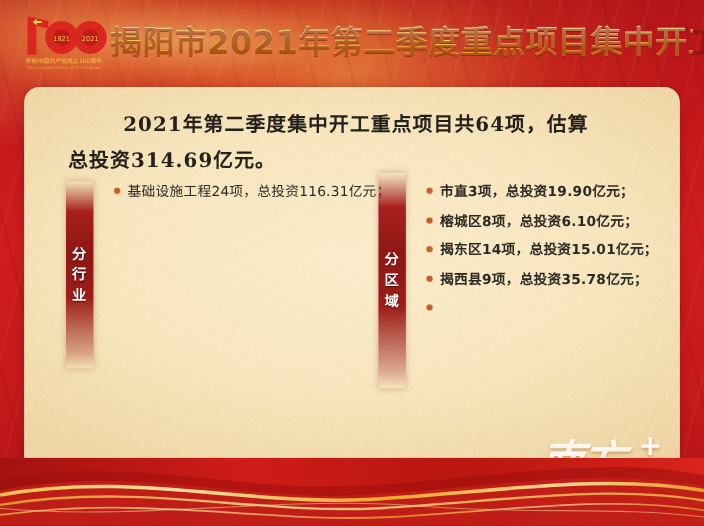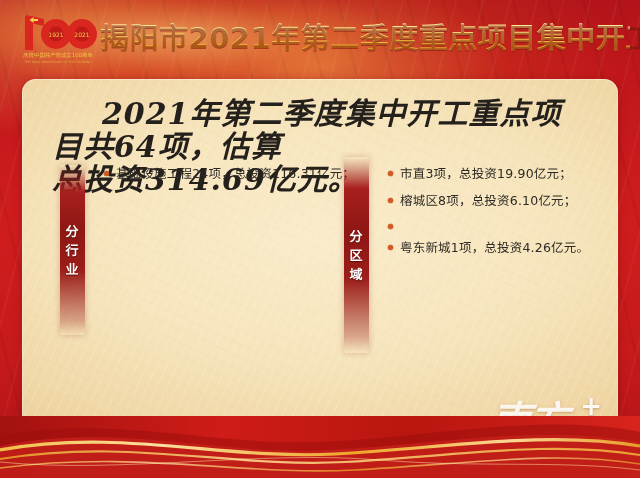--- a/index.html
+++ b/index.html
@@ -61,24 +61,24 @@
   .card-tex{
     position:absolute;inset:0;pointer-events:none;
     background:
       repeating-linear-gradient(115deg, rgba(255,255,255,.30) 0px, rgba(255,255,255,.30) 1px, rgba(0,0,0,0) 1px, rgba(0,0,0,0) 9px),
       repeating-linear-gradient(25deg, rgba(190,140,70,.07) 0px, rgba(190,140,70,.07) 1px, rgba(0,0,0,0) 1px, rgba(0,0,0,0) 12px);
     opacity:.55;
   }
 
   
   .headline{
-    position:absolute;left:30px;top:18px;width:540px;
+    position:absolute;left:40px;top:18px;width:540px;
     font-family:"DejaVu Serif","Liberation Serif",serif;
-    font-weight:bold;font-style:italic;
-    font-size:30px;line-height:33px;letter-spacing:1px;
+    font-weight:bold;
+    font-size:18px;line-height:33px;letter-spacing:1px;
     color:#24201c;
     text-indent:50px;
   }
   .headline .l2{display:block;text-indent:0;}
 
   
   .col{position:absolute;top:86px;}
   .col-left{left:38px;width:292px;}
   .col-right{left:322px;width:272px;}
 
@@ -104,21 +104,21 @@
   .ribbon span{display:block;}
 
   .items{position:absolute;left:44px;top:0;}
   .item{
     display:flex;align-items:flex-start;
     font-size:12.5px;line-height:17px;color:#2d2a25;
     white-space:nowrap;
     letter-spacing:.2px;
   }
   .col-left .item{margin-bottom:21px;}
-  .col-right .item{margin-bottom:9.5px;}
+  .col-right .item{margin-bottom:9.5px;font-weight:bold;}
   .bullet{
     flex:0 0 auto;width:5px;height:5px;border-radius:50%;
     background:#d4581f;margin:6px 7px 0 0;
     box-shadow:0 0 0 .5px rgba(160,60,20,.5);
   }
 
   
   .watermark{
     position:absolute;right:12px;bottom:6px;width:118px;height:56px;
     pointer-events:none;
@@ -209,24 +209,28 @@
         <div class="item">
           <span class="bullet"></span>
           <span>市直3项，总投资19.90亿元；</span>
         </div>
         <div class="item">
           <span class="bullet"></span>
           <span>榕城区8项，总投资6.10亿元；</span>
         </div>
         <div class="item">
           <span class="bullet"></span>
-        </div>
-        <div class="item">
-          <span class="bullet"></span>
-          <span>粤东新城1项，总投资4.26亿元。</span>
+          <span>揭东区14项，总投资15.01亿元；</span>
+        </div>
+        <div class="item">
+          <span class="bullet"></span>
+          <span>揭西县9项，总投资35.78亿元；</span>
+        </div>
+        <div class="item">
+          <span class="bullet"></span>
         </div>
       </div>
     </div>
 
     <div class="watermark">
       <span class="wm-nan">南方</span>
       <span class="wm-plus">+</span>
     </div>
   </div>
 

